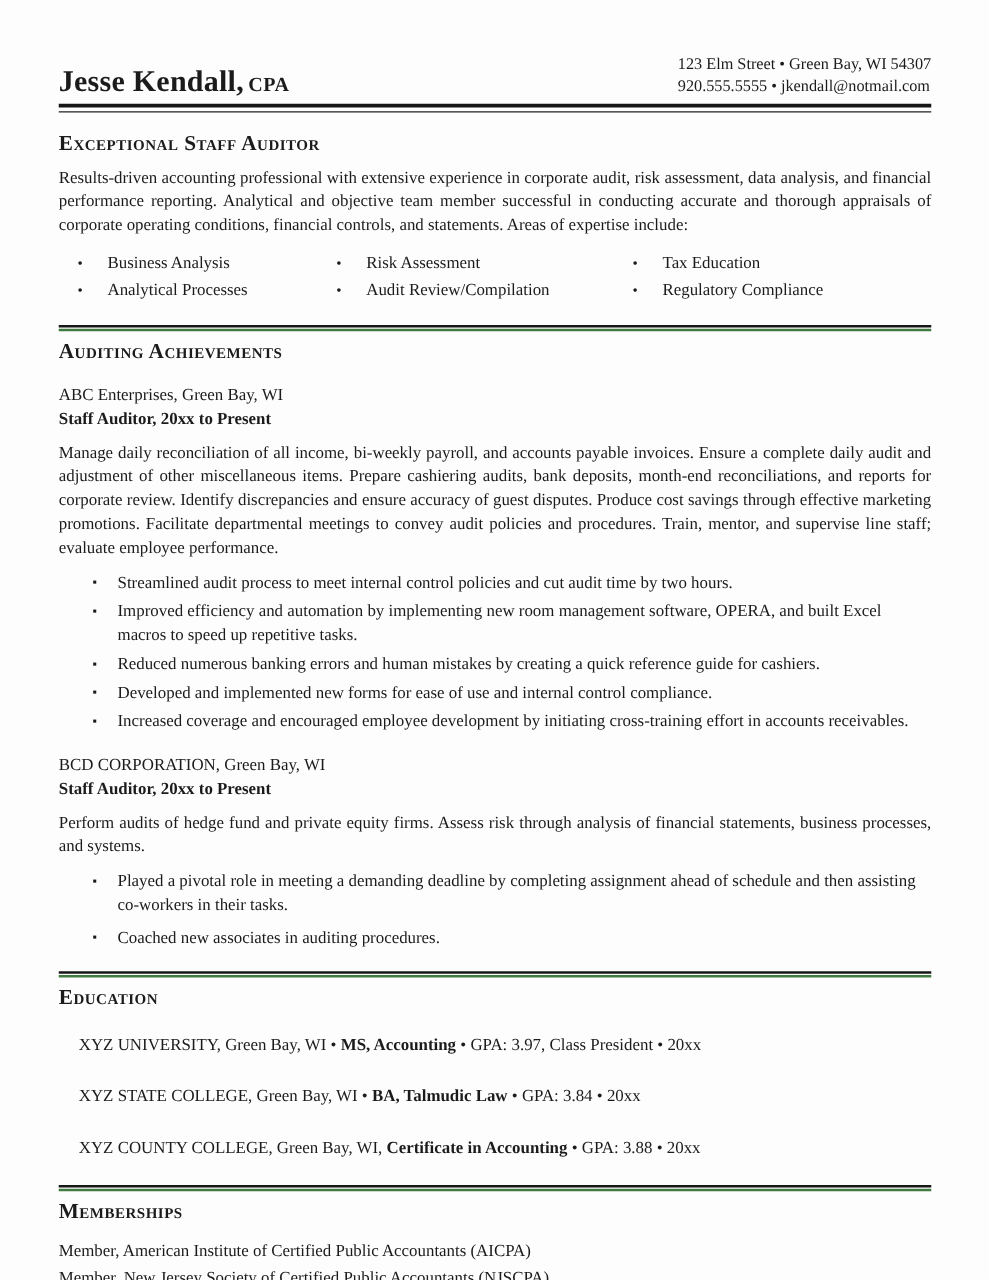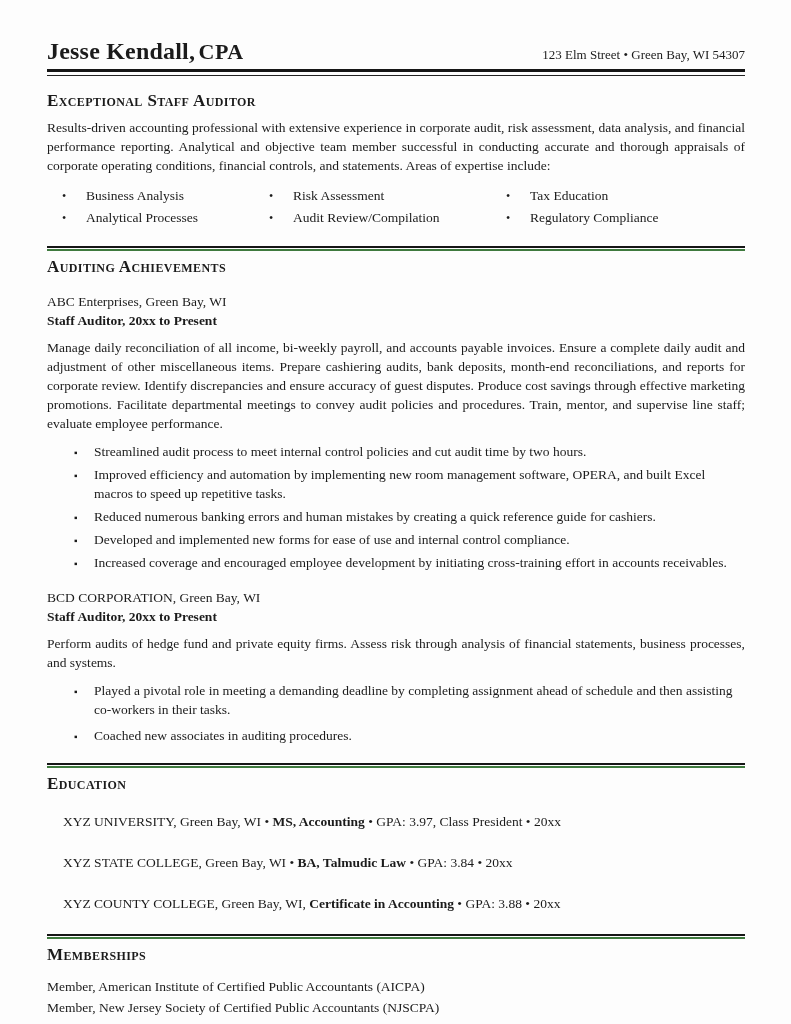--- a/index.html
+++ b/index.html
@@ -13,21 +13,21 @@
     font-family: "Liberation Serif", serif;
     color: #1b1b1b;
     font-size: 13.5px;
     line-height: 19px;
   }
 
   
   .header-row { display: flex; justify-content: space-between; align-items: flex-end; }
   .name-block { white-space: nowrap; }
   .name { font-size: 24px; font-weight: bold; letter-spacing: 0.2px; }
-  .credential { font-size: 22px; font-weight: bold; letter-spacing: 0.5px; }
+  .credential { font-size: 16px; font-weight: bold; letter-spacing: 0.5px; }
   .contact-block { text-align: left; font-size: 13px; line-height: 18px; }
   .header-rule {
     margin-top: 5px;
     height: 7px;
     border-top: 3px solid #161616;
     border-bottom: 1px solid #222222;
     box-sizing: border-box;
   }
 
   
@@ -96,20 +96,21 @@
 
 <div class="page">
 
   <div class="header-row">
     <div class="name-block">
       <span class="name">Jesse Kendall,</span>
       <span class="credential">CPA</span>
     </div>
     <div class="contact-block">
       <div>123 Elm Street • Green Bay, WI 54307</div>
+      <div>920.555.5555 • jkendall@notmail.com</div>
     </div>
   </div>
   <div class="header-rule"></div>
 
   <div class="headline">Exceptional Staff Auditor</div>
   <p class="summary">Results-driven accounting professional with extensive experience in corporate audit, risk assessment, data analysis, and financial performance reporting. Analytical and objective team member successful in conducting accurate and thorough appraisals of corporate operating conditions, financial controls, and statements. Areas of expertise include:</p>
 
   <div class="expertise">
     <div class="exp-item">
         <span class="dot">•</span>

